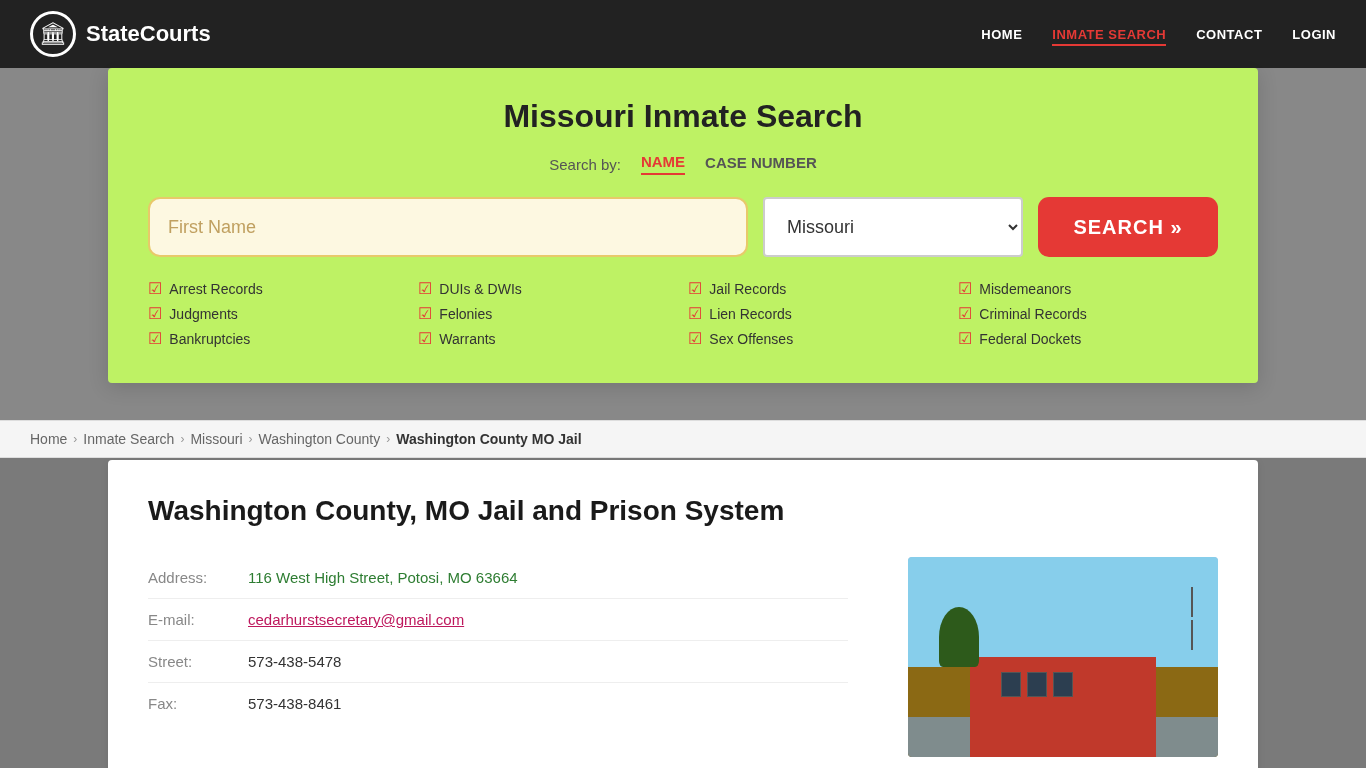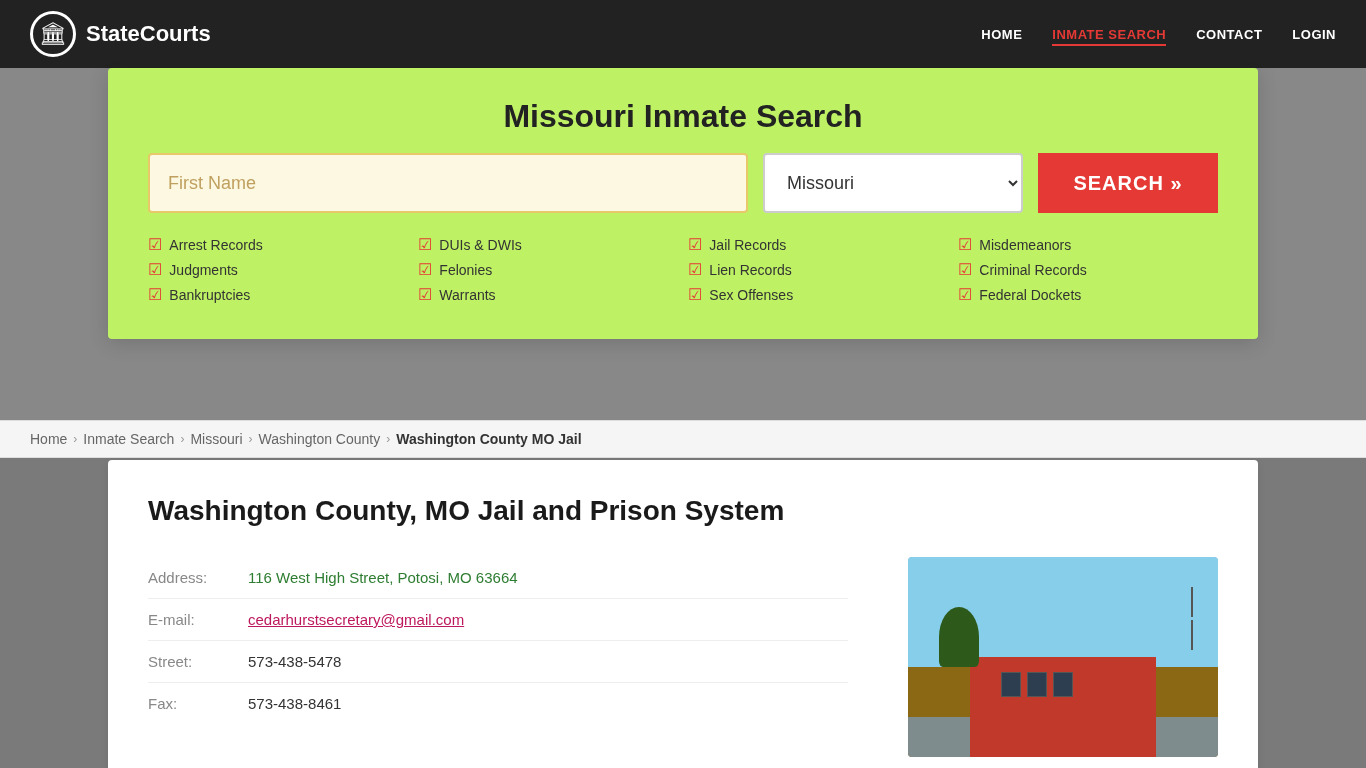--- a/index.html
+++ b/index.html
@@ -125,21 +125,21 @@
     }
     .search-inputs-row {
       display: flex;
       gap: 15px;
       margin-bottom: 22px;
     }
     .search-input {
       flex: 1;
       height: 60px;
       border: 2px solid #e8c96a;
-      border-radius: 4px;
+      border-radius: 12px;
       background: #fdf8e1;
       font-size: 18px;
       color: #a08040;
       padding: 0 18px;
       outline: none;
     }
     .search-input::placeholder { color: #c0a060; }
     .state-select {
       width: 260px;
       height: 60px;
@@ -154,21 +154,21 @@
     }
     .search-btn {
       width: 180px;
       height: 60px;
       background: #e53935;
       color: white;
       font-size: 20px;
       font-weight: bold;
       letter-spacing: 1px;
       border: none;
-      border-radius: 0;
+      border-radius: 11px;
       cursor: pointer;
     }
 
     
     .checkboxes-grid {
       display: grid;
       grid-template-columns: repeat(4, 1fr);
       gap: 6px 10px;
     }
     .checkbox-item {
@@ -359,20 +359,25 @@
     </ul>
   </div>
 
   <div class="hero-bg">
     <div class="hero-bg-text">COURTHOUSE</div>
   </div>
 
   <div class="search-card">
     <h1 class="search-card-title">Missouri Inmate Search</h1>
 
+    <div class="search-by-row">
+      <span class="search-by-label">Search by:</span>
+      <a href="#" class="search-tab active">NAME</a>
+      <a href="#" class="search-tab">CASE NUMBER</a>
+    </div>
 
     <div class="search-inputs-row">
       <input type="text" class="search-input" placeholder="First Name" style="">
       <select class="state-select">
         <option>Missouri</option>
         <option>Alabama</option>
         <option>Alaska</option>
         <option>Arizona</option>
         <option>Arkansas</option>
         <option>California</option>

